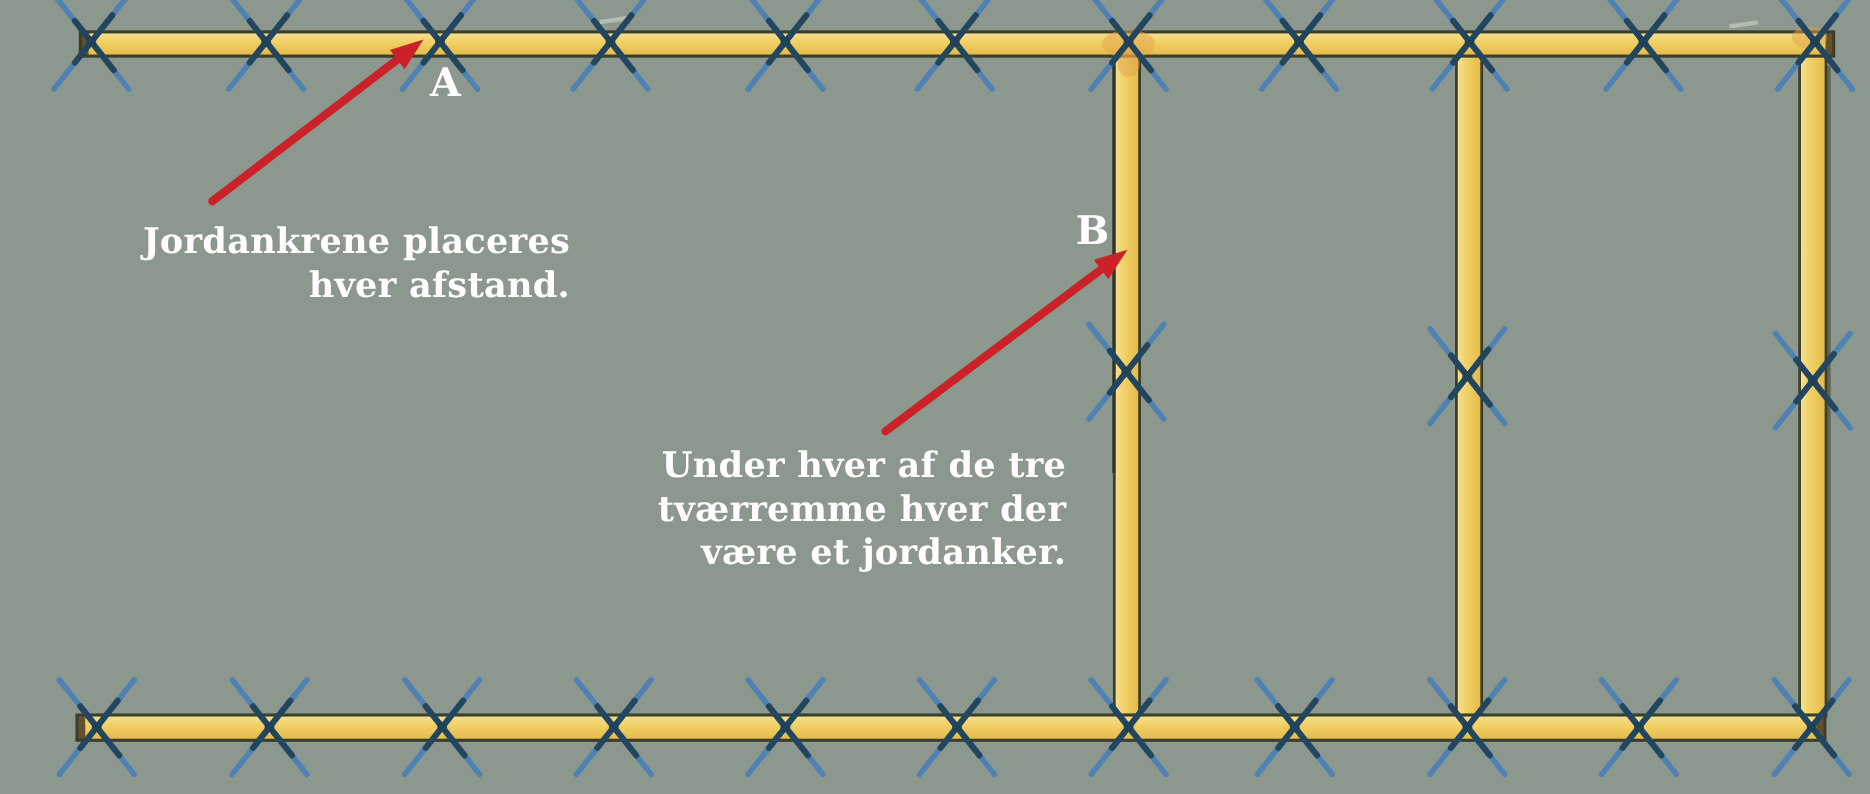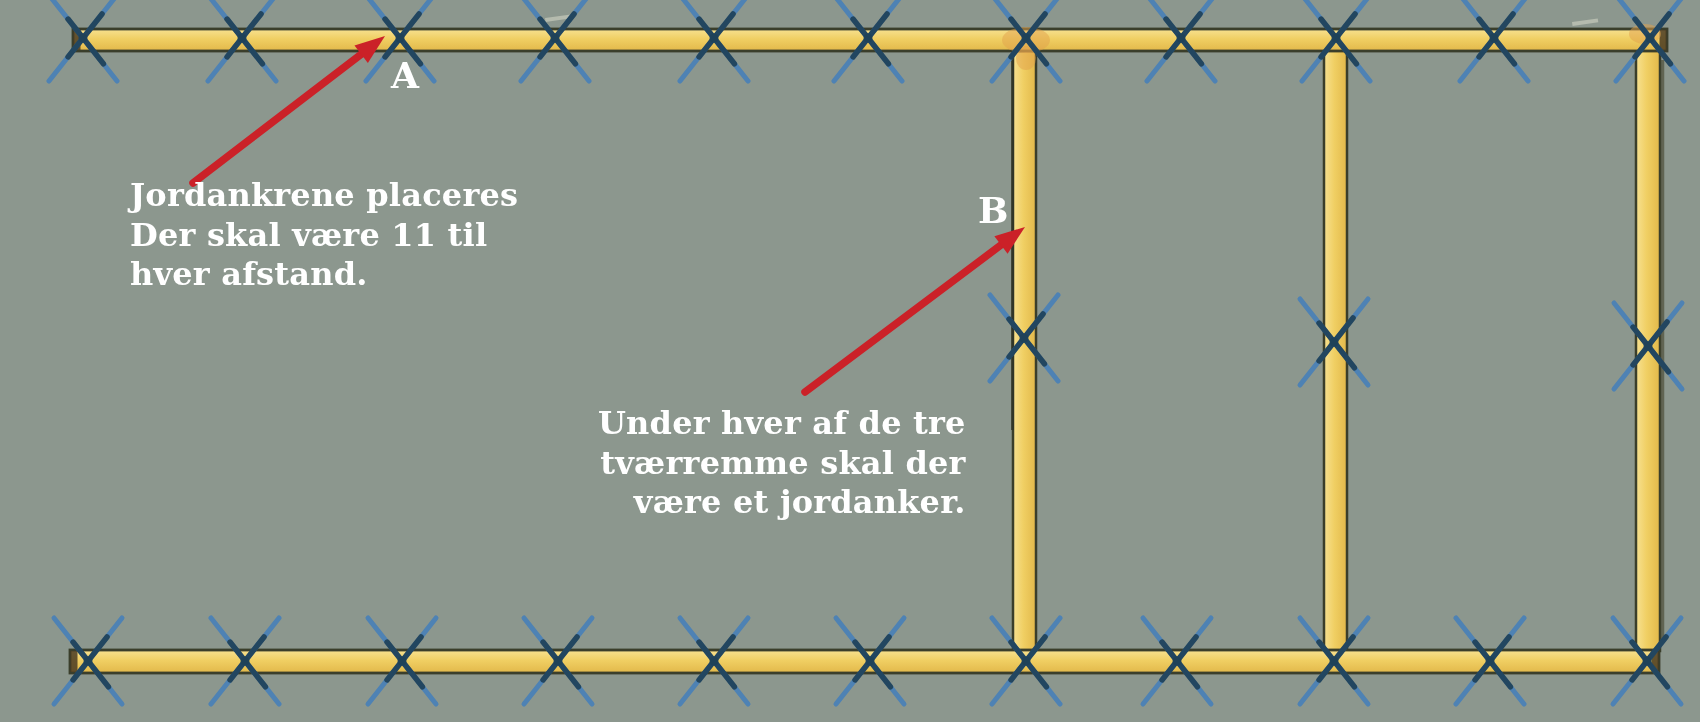--- a/index.html
+++ b/index.html
@@ -249,18 +249,18 @@
       <g>
         <line x1="193" y1="183" x2="372.29591112689553" y2="45.7265680434706" stroke="#cb2128" stroke-width="7.5" stroke-linecap="round"></line>
         <polygon points="385,36 367.86684889281514,62.97137618176669 354.4928178330431,45.50325398124806" fill="#cb2128"></polygon>
       </g>
       <g>
         <line x1="805" y1="392" x2="1012.2" y2="236.6" stroke="#cb2128" stroke-width="7.5" stroke-linecap="round"></line>
         <polygon points="1025,227 1007.6,253.8 994.4,236.2" fill="#cb2128"></polygon>
       </g>
     </svg>
 
-  <div class="note" id="note-a" style="left: 130px; top: 176px;"><div>Jordankrene placeres</div><div>Der skal være 11 til</div><div>hver afstand.</div></div>
-  <div class="note" id="note-b" style="left: 598px; top: 404px; text-align: right;"><div>Under hver af de tre</div><div>tværremme skal der</div><div>være et jordanker.</div></div>
+  <div class="note" id="note-a" style="left: 130px; top: 200px; text-align: right;"><div>Jordankrene placeres</div><div>hver afstand.</div></div>
+  <div class="note" id="note-b" style="left: 598px; top: 404px; text-align: right;"><div>Under hver af de tre</div><div>tværremme hver der</div><div>være et jordanker.</div></div>
 
   <div class="pt-label" id="label-a" style="left: 391px; top: 57px;">A</div>
   <div class="pt-label" id="label-b" style="left: 978px; top: 192px;">B</div>
 </div>
 
 </body></html>

